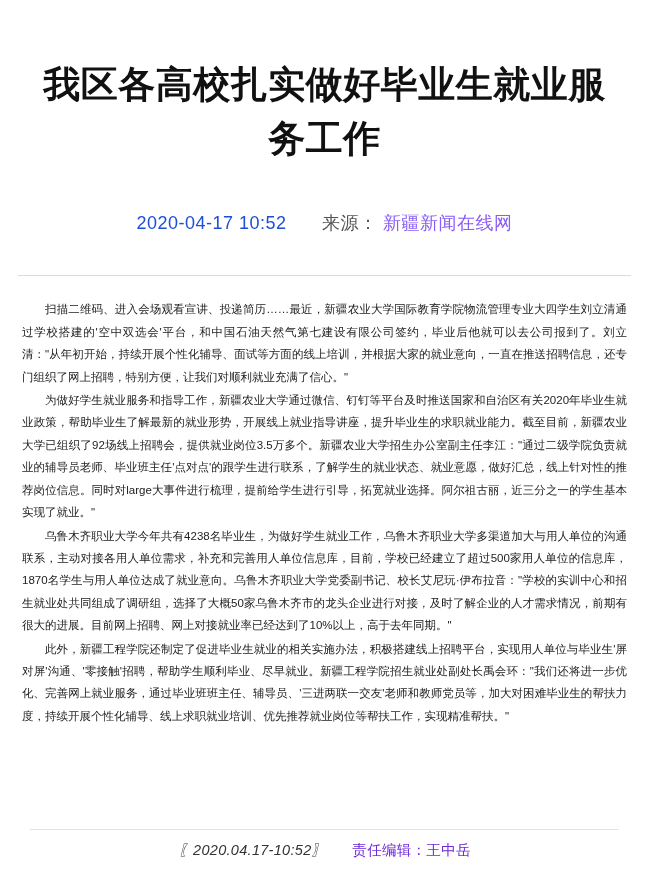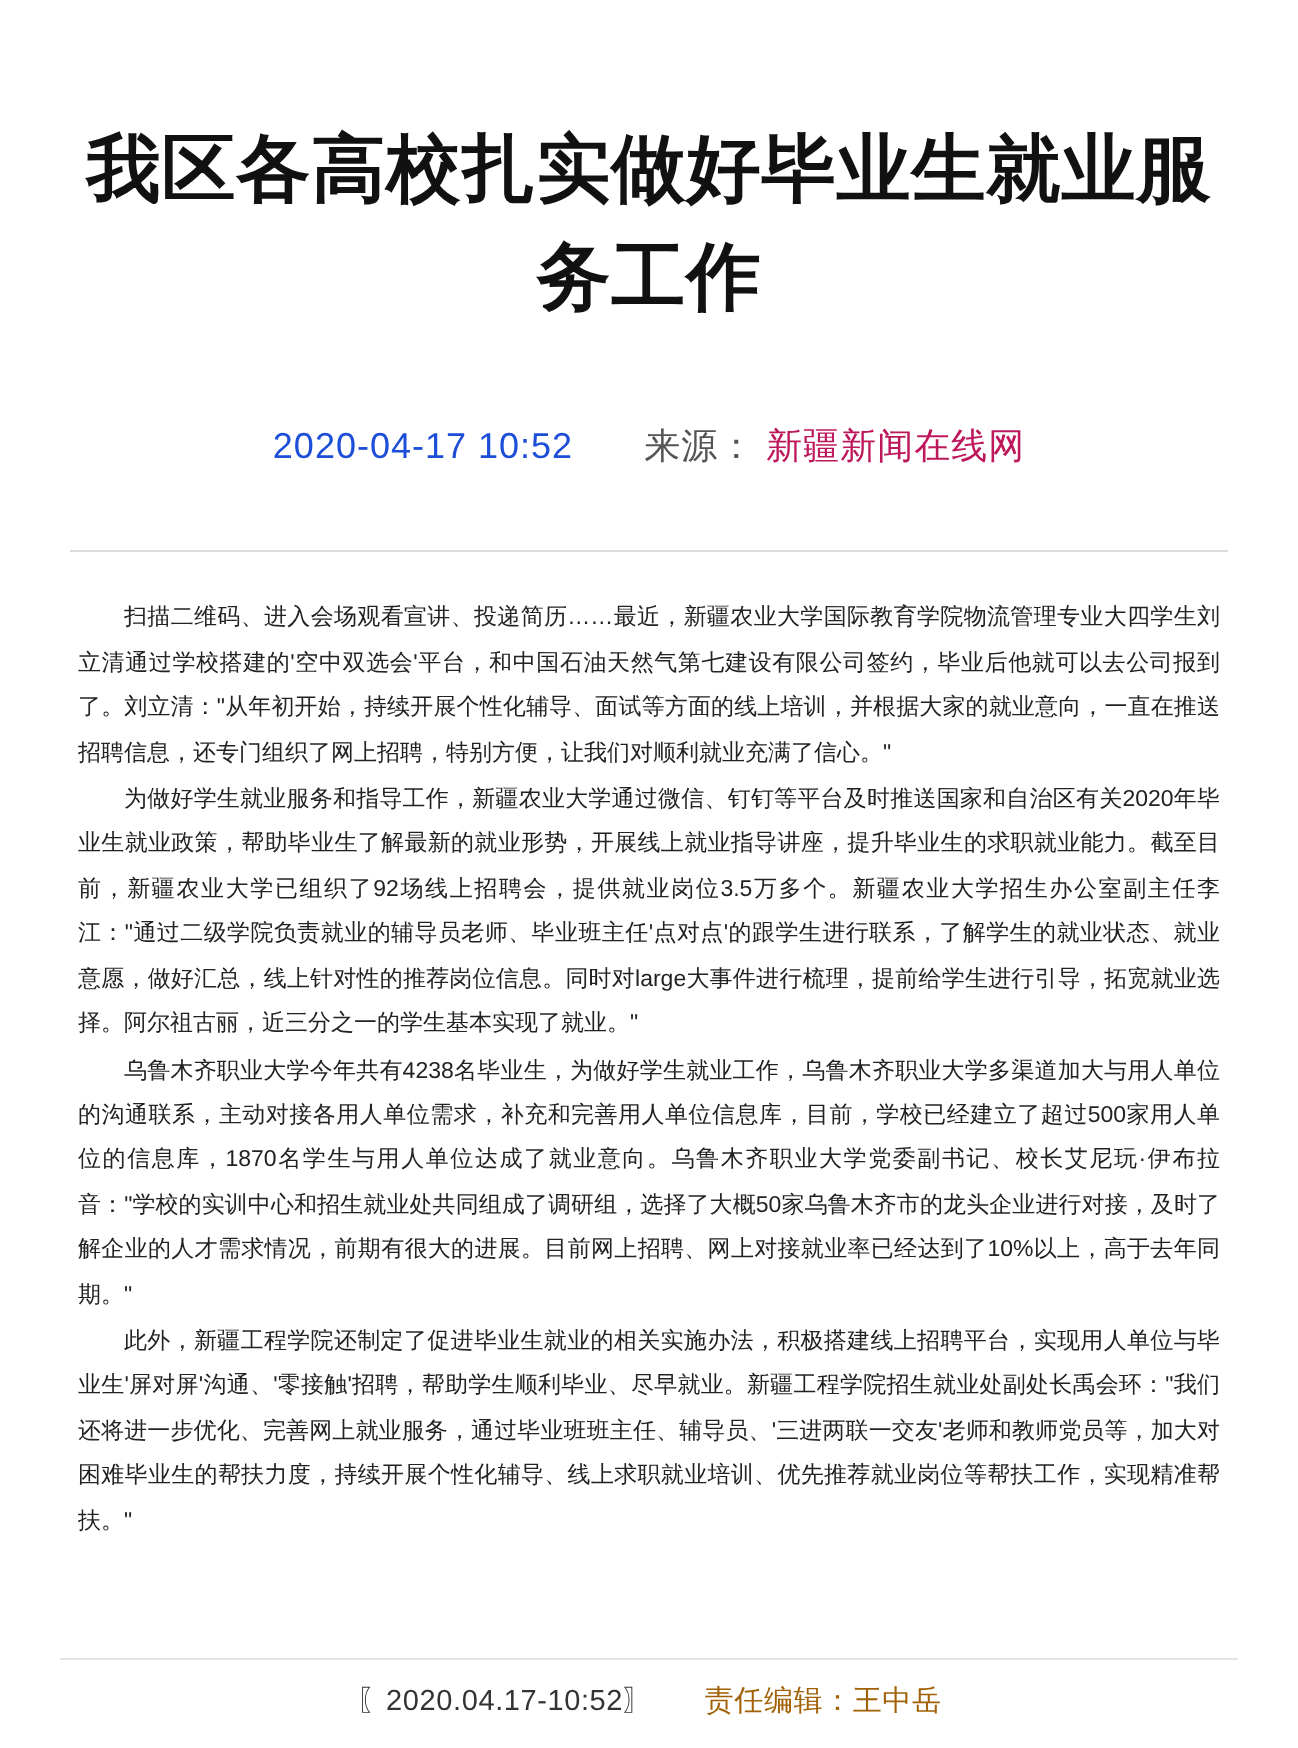--- a/index.html
+++ b/index.html
@@ -12,21 +12,21 @@
     background: #ffffff;
     font-family: "Liberation Sans", sans-serif;
     color: #1a1a1a;
     overflow: hidden;
   }
   .page {
     position: relative;
     width: 649px;
     height: 874px;
     box-sizing: border-box;
-    padding: 0 33px;
+    padding: 0 16px;
   }
   .article-title {
     margin: 0;
     padding: 58px 10px 0 10px;
     font-size: 37px;
     line-height: 1.45;
     font-weight: 700;
     text-align: center;
     letter-spacing: 0.5px;
     color: #111111;
@@ -39,21 +39,21 @@
     letter-spacing: 0.5px;
   }
   .meta-row .meta-date {
     color: #1d4ed8;
   }
   .meta-row .meta-source-label {
     margin-left: 30px;
     color: #555555;
   }
   .meta-row .meta-source {
-    color: #be185d;
+    color: #8b5cf6;
   }
   .divider {
     margin: 40px 2px 0 2px;
     border: 0;
     border-top: 1px solid #dcdcdc;
     height: 0;
   }
   .body-text {
     margin-top: 22px;
     padding: 0 6px;
@@ -76,23 +76,24 @@
     display: flex;
     align-items: center;
     justify-content: center;
     gap: 26px;
     font-size: 14.5px;
     color: #333333;
   }
   .footer .footer-time {
     color: #333333;
     letter-spacing: 0.3px;
+    font-style: italic;
   }
   .footer .footer-editor {
-    color: #a16207;
+    color: #6d28d9;
     letter-spacing: 0.3px;
   }
   .footer-line {
     position: absolute;
     left: 30px;
     right: 30px;
     bottom: 44px;
     border-top: 1px solid #e3e3e3;
   }
 </style>

